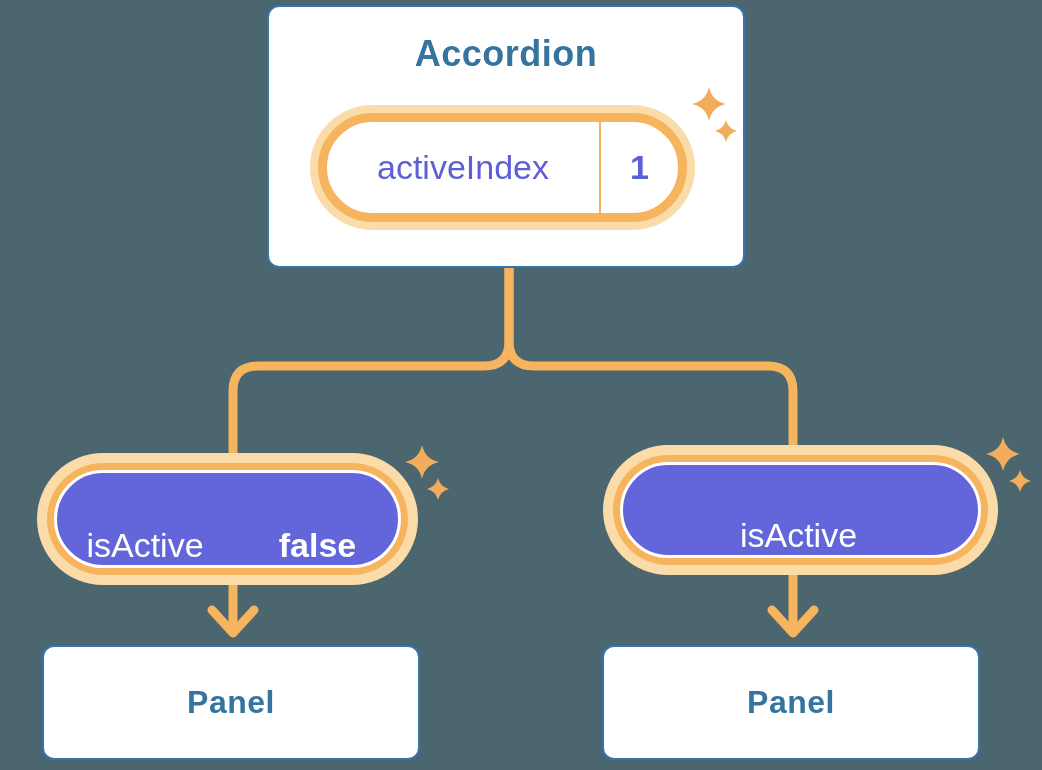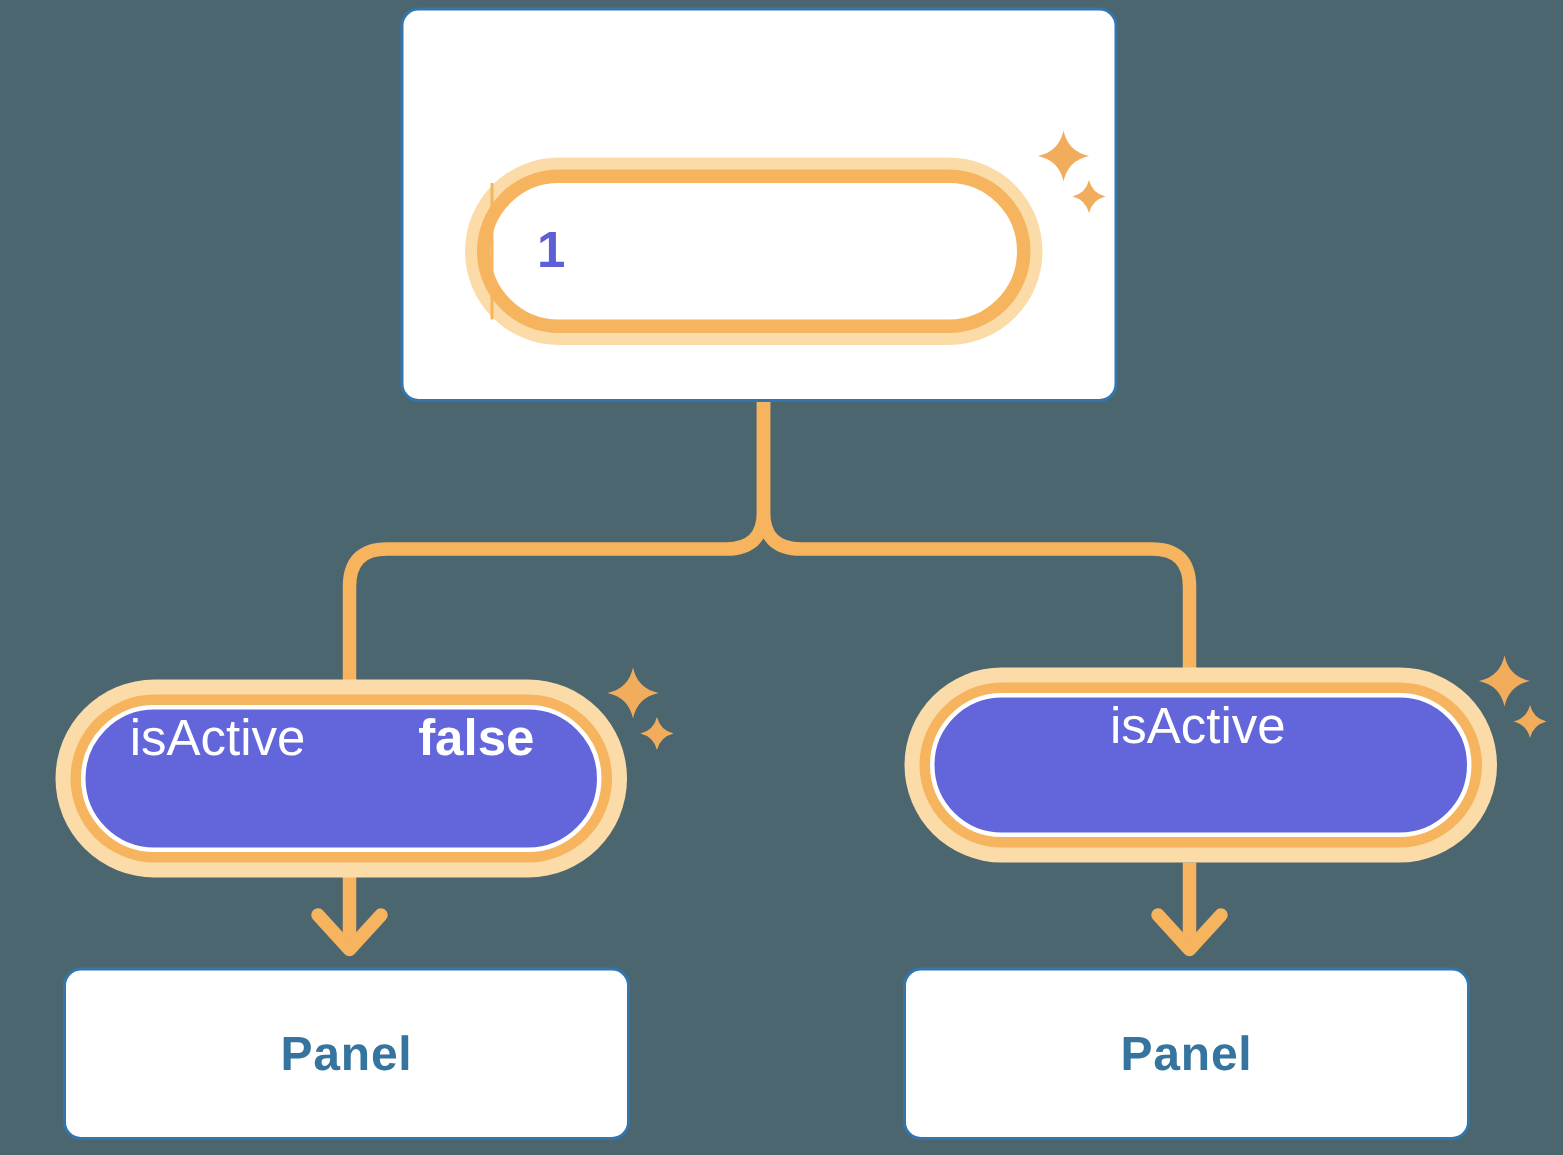--- a/index.html
+++ b/index.html
@@ -41,21 +41,21 @@
   .state-pill .label{flex:1;font-size:34px;color:var(--state-text,#5D5FD6);}
   .state-pill .divider{width:2px;background:var(--pill-ring,#F6B45F);}
   .state-pill .value{width:77px;font-size:34px;font-weight:bold;color:var(--state-text,#5D5FD6);}
 
   .prop-pill{
     position:absolute;box-sizing:border-box;
     background:var(--prop-pill-bg,#6366DA);
     border:3px solid #fff;
     border-radius:999px;
     box-shadow:0 0 0 7px var(--pill-ring,#F6B45F),0 0 0 17px var(--pill-halo,#FBDCA8);
-    display:flex;align-items:flex-start;
+    display:flex;align-items:flex-end;
     color:#fff;z-index:3;
   }
   .prop-pill .cell{display:flex;align-items:center;justify-content:center;}
   .prop-pill .label{flex:1;font-size:34px;}
   .prop-pill .divider{width:4px;background:#fff;}
   .prop-pill .value{font-size:34px;font-weight:bold;}
   .pill-false{left:54px;top:470px;width:347px;height:98px;}
   .pill-false .value{width:161px;}
   .pill-true{left:620px;top:462px;width:361px;height:96px;}
   .pill-true .value{width:146px;}
@@ -84,21 +84,23 @@
       <path class="connector-stroke" d="M233 583 L233 626"></path>
       <path class="arrow-stroke" d="M212 610 L233 633 L254 610"></path>
     </g>
     <g>
       <path class="connector-stroke" d="M793 575 L793 626"></path>
       <path class="arrow-stroke" d="M772 610 L793 633 L814 610"></path>
     </g>
   </svg>
 
   <div class="card accordion-card">
+    <div class="card-title">Accordion</div>
     <div class="state-pill">
+      <span class="cell label">activeIndex</span>
       <span class="divider"></span>
       <span class="cell value">1</span>
     </div>
   </div>
 
   <div class="prop-pill pill-false">
     <span class="cell label">isActive</span>
     <span class="divider"></span>
     <span class="cell value">false</span>
   </div>

